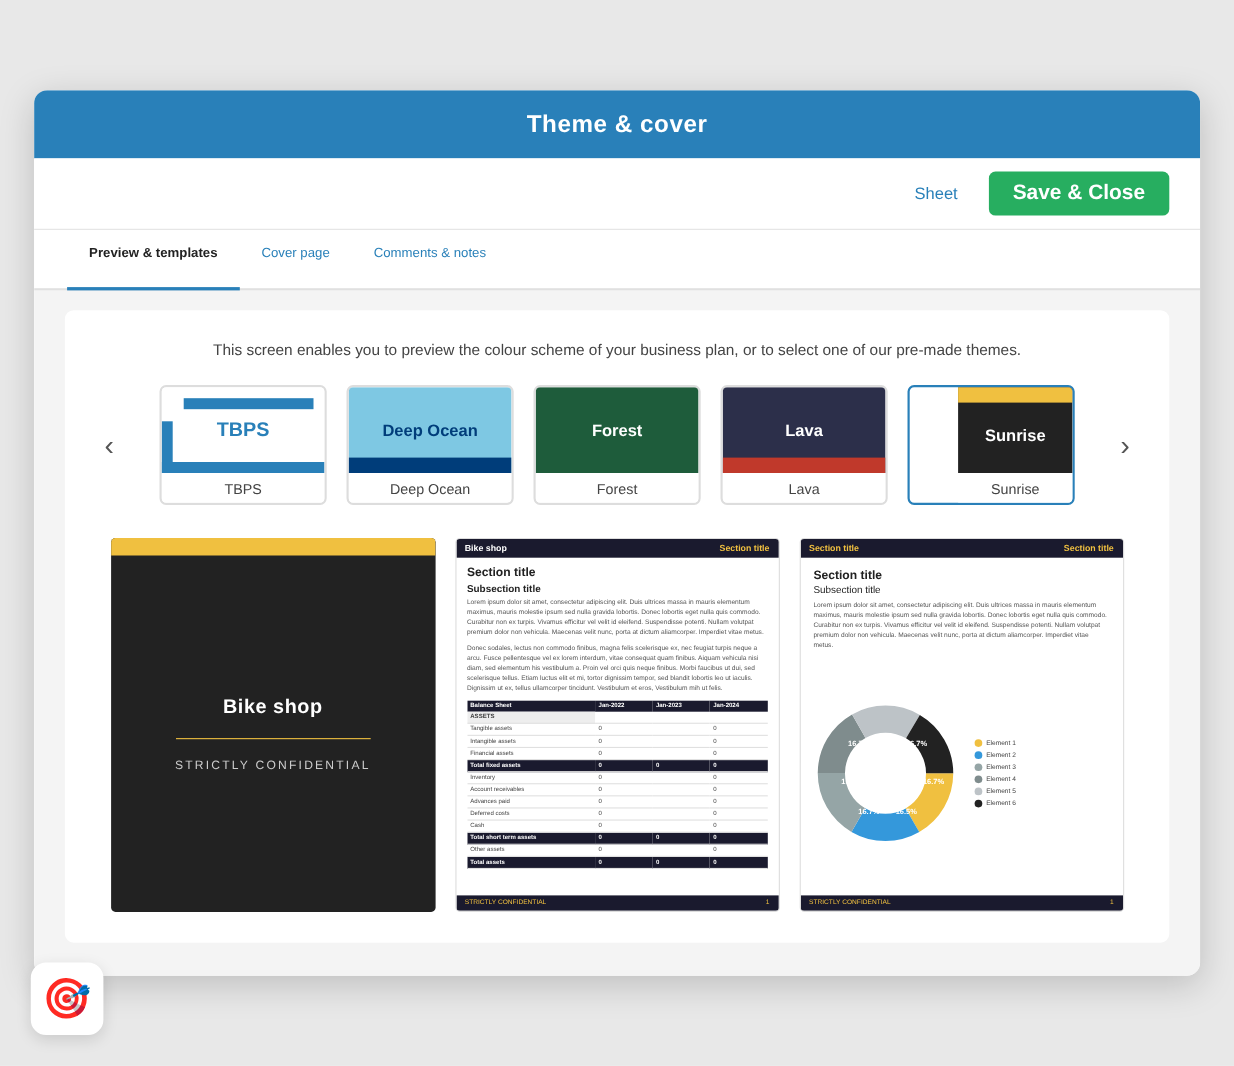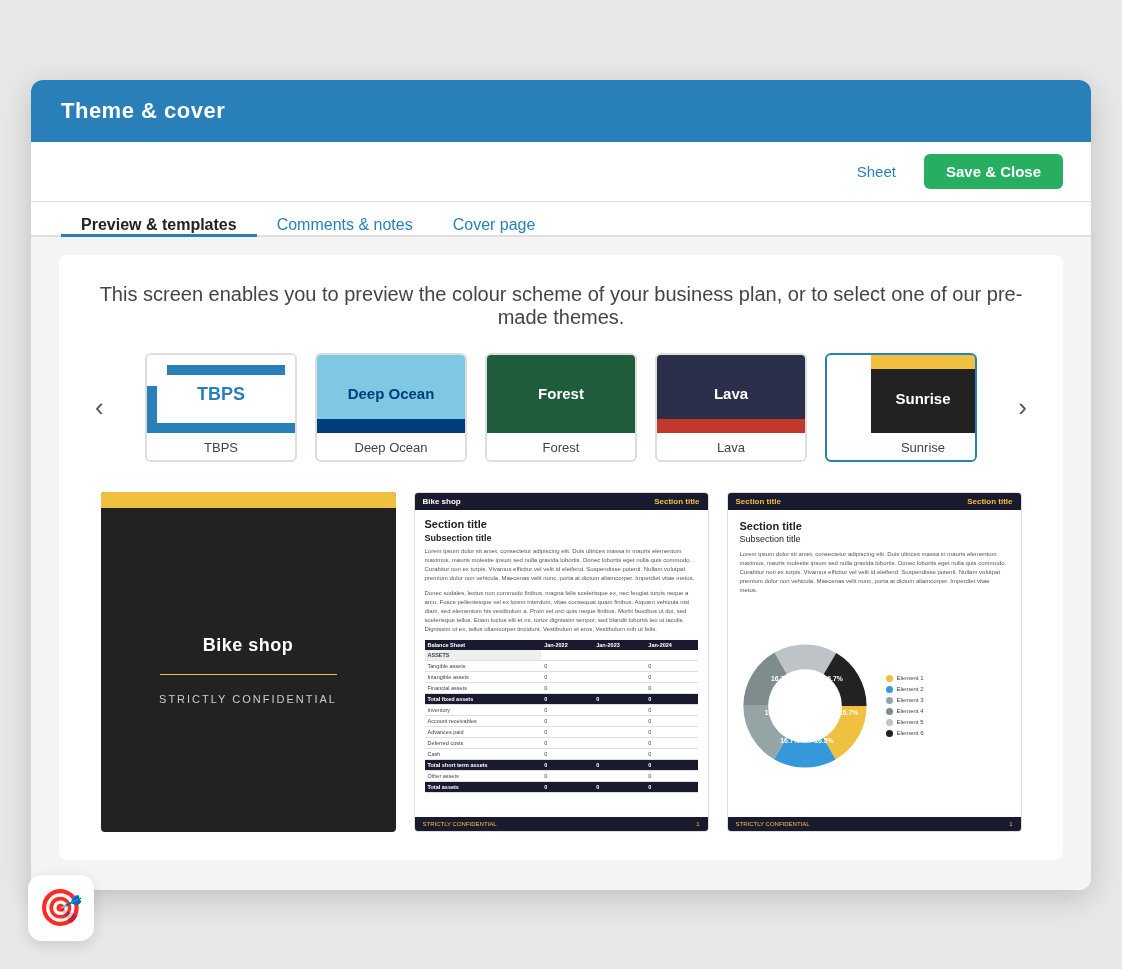--- a/index.html
+++ b/index.html
@@ -15,20 +15,21 @@
     .window {
       background: #fff;
       border-radius: 12px;
       box-shadow: 0 8px 32px rgba(0,0,0,0.18);
       width: 1060px;
       overflow: hidden;
     }
     .header {
       background: #2980b9;
       padding: 18px 30px;
+      text-align: center;
     }
     .header-title {
       color: #fff;
       font-size: 22px;
       font-weight: bold;
       letter-spacing: 0.5px;
     }
     .toolbar {
       background: #fff;
       padding: 12px 28px;
@@ -44,39 +45,39 @@
       color: #2980b9;
       font-size: 15px;
       cursor: pointer;
       padding: 8px 16px;
     }
     .save-btn {
       background: #27ae60;
       color: #fff;
       border: none;
       border-radius: 6px;
-      font-size: 15px;
+      font-size: 19px;
       font-weight: bold;
       padding: 9px 22px;
       cursor: pointer;
     }
     .content-area {
       background: #f4f4f4;
       padding: 0 0 30px 0;
     }
     .tabs-row {
       background: #fff;
       display: flex;
       gap: 0;
       padding: 0 30px;
       border-bottom: 2px solid #e0e0e0;
     }
     .tab {
-      font-size: 16px;
-      padding: 14px 20px 0 20px;
+      font-size: 12px;
+      padding: 14px 20px 24px 20px;
       cursor: pointer;
       color: #2980b9;
       border-bottom: 3px solid transparent;
       margin-bottom: -2px;
       white-space: nowrap;
     }
     .tab.active {
       color: #222;
       border-bottom: 3px solid #2980b9;
       font-weight: 600;
@@ -84,21 +85,21 @@
     .inner-content {
       margin: 0 28px;
       margin-top: 18px;
       background: #fff;
       border-radius: 8px;
       padding: 28px 28px 28px 28px;
     }
     .description {
       text-align: center;
       color: #444;
-      font-size: 20px;
+      font-size: 14px;
       margin-bottom: 24px;
     }
     .themes-carousel {
       display: flex;
       align-items: center;
       gap: 0;
       margin-bottom: 30px;
       position: relative;
     }
     .carousel-arrow {
@@ -471,22 +472,22 @@
 
   <div class="toolbar">
     <button class="cancel-btn">Sheet</button>
     <button class="save-btn">Save &amp; Close</button>
   </div>
 
   <div class="content-area">
 
     <div class="tabs-row">
       <div class="tab active">Preview &amp; templates</div>
+      <div class="tab">Cover page</div>
       <div class="tab">Comments &amp; notes</div>
-      <div class="tab">Cover page</div>
     </div>
 
     <div class="inner-content">
 
       <p class="description">This screen enables you to preview the colour scheme of your business plan, or to select one of our pre-made themes.</p>
 
       <div class="themes-carousel">
         <button class="carousel-arrow">‹</button>
         <div class="themes-list">
 

